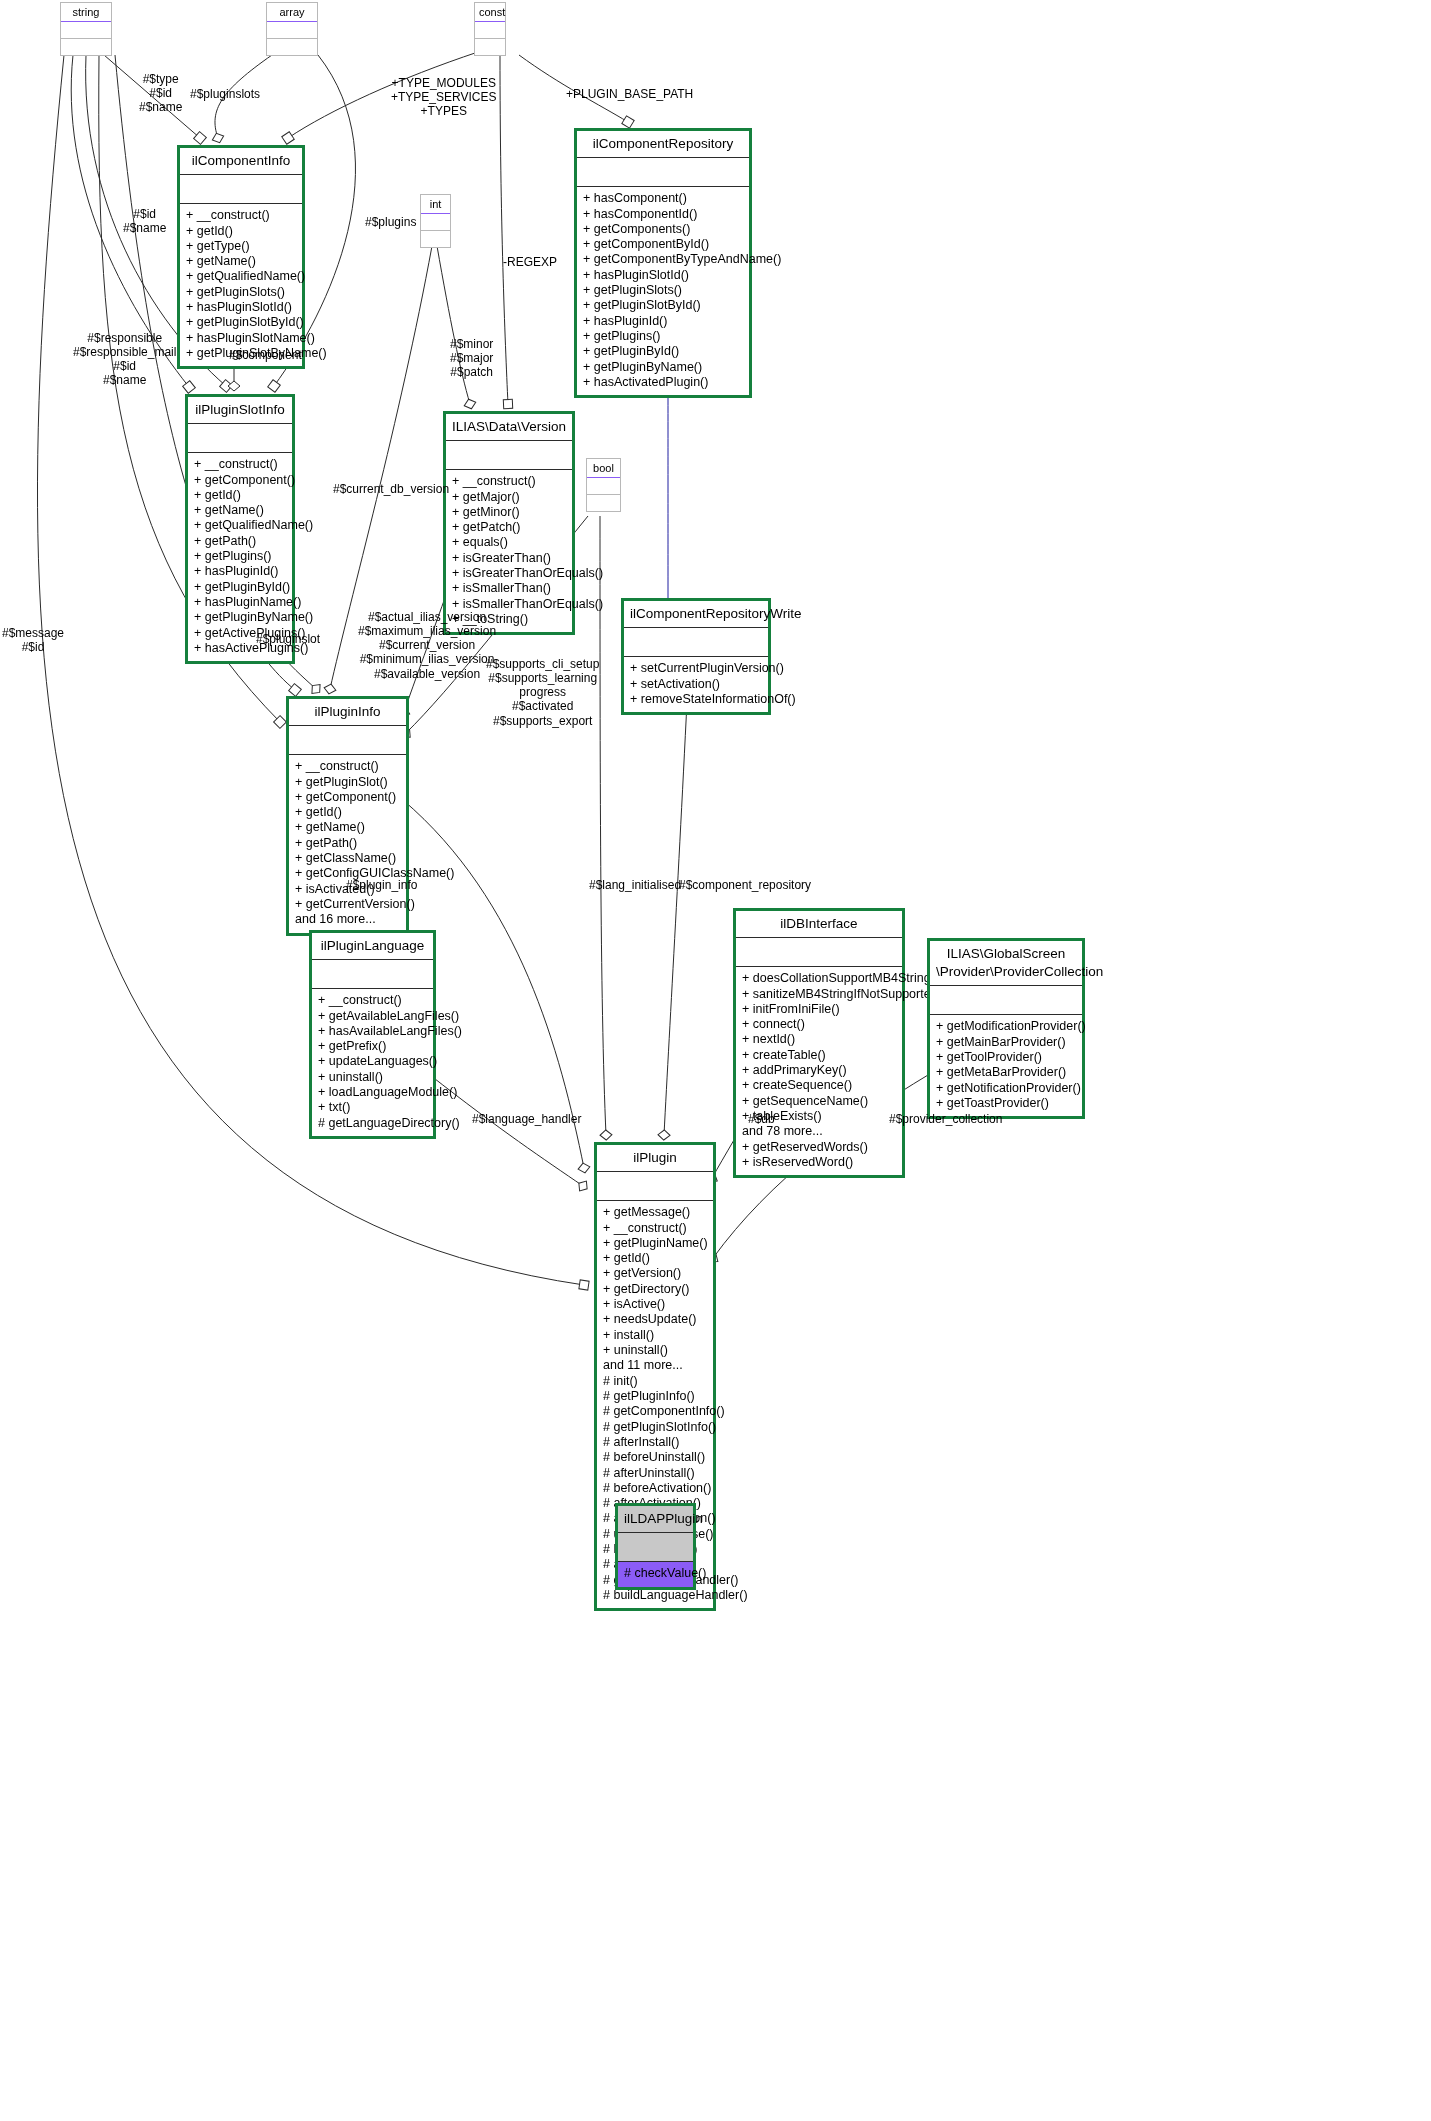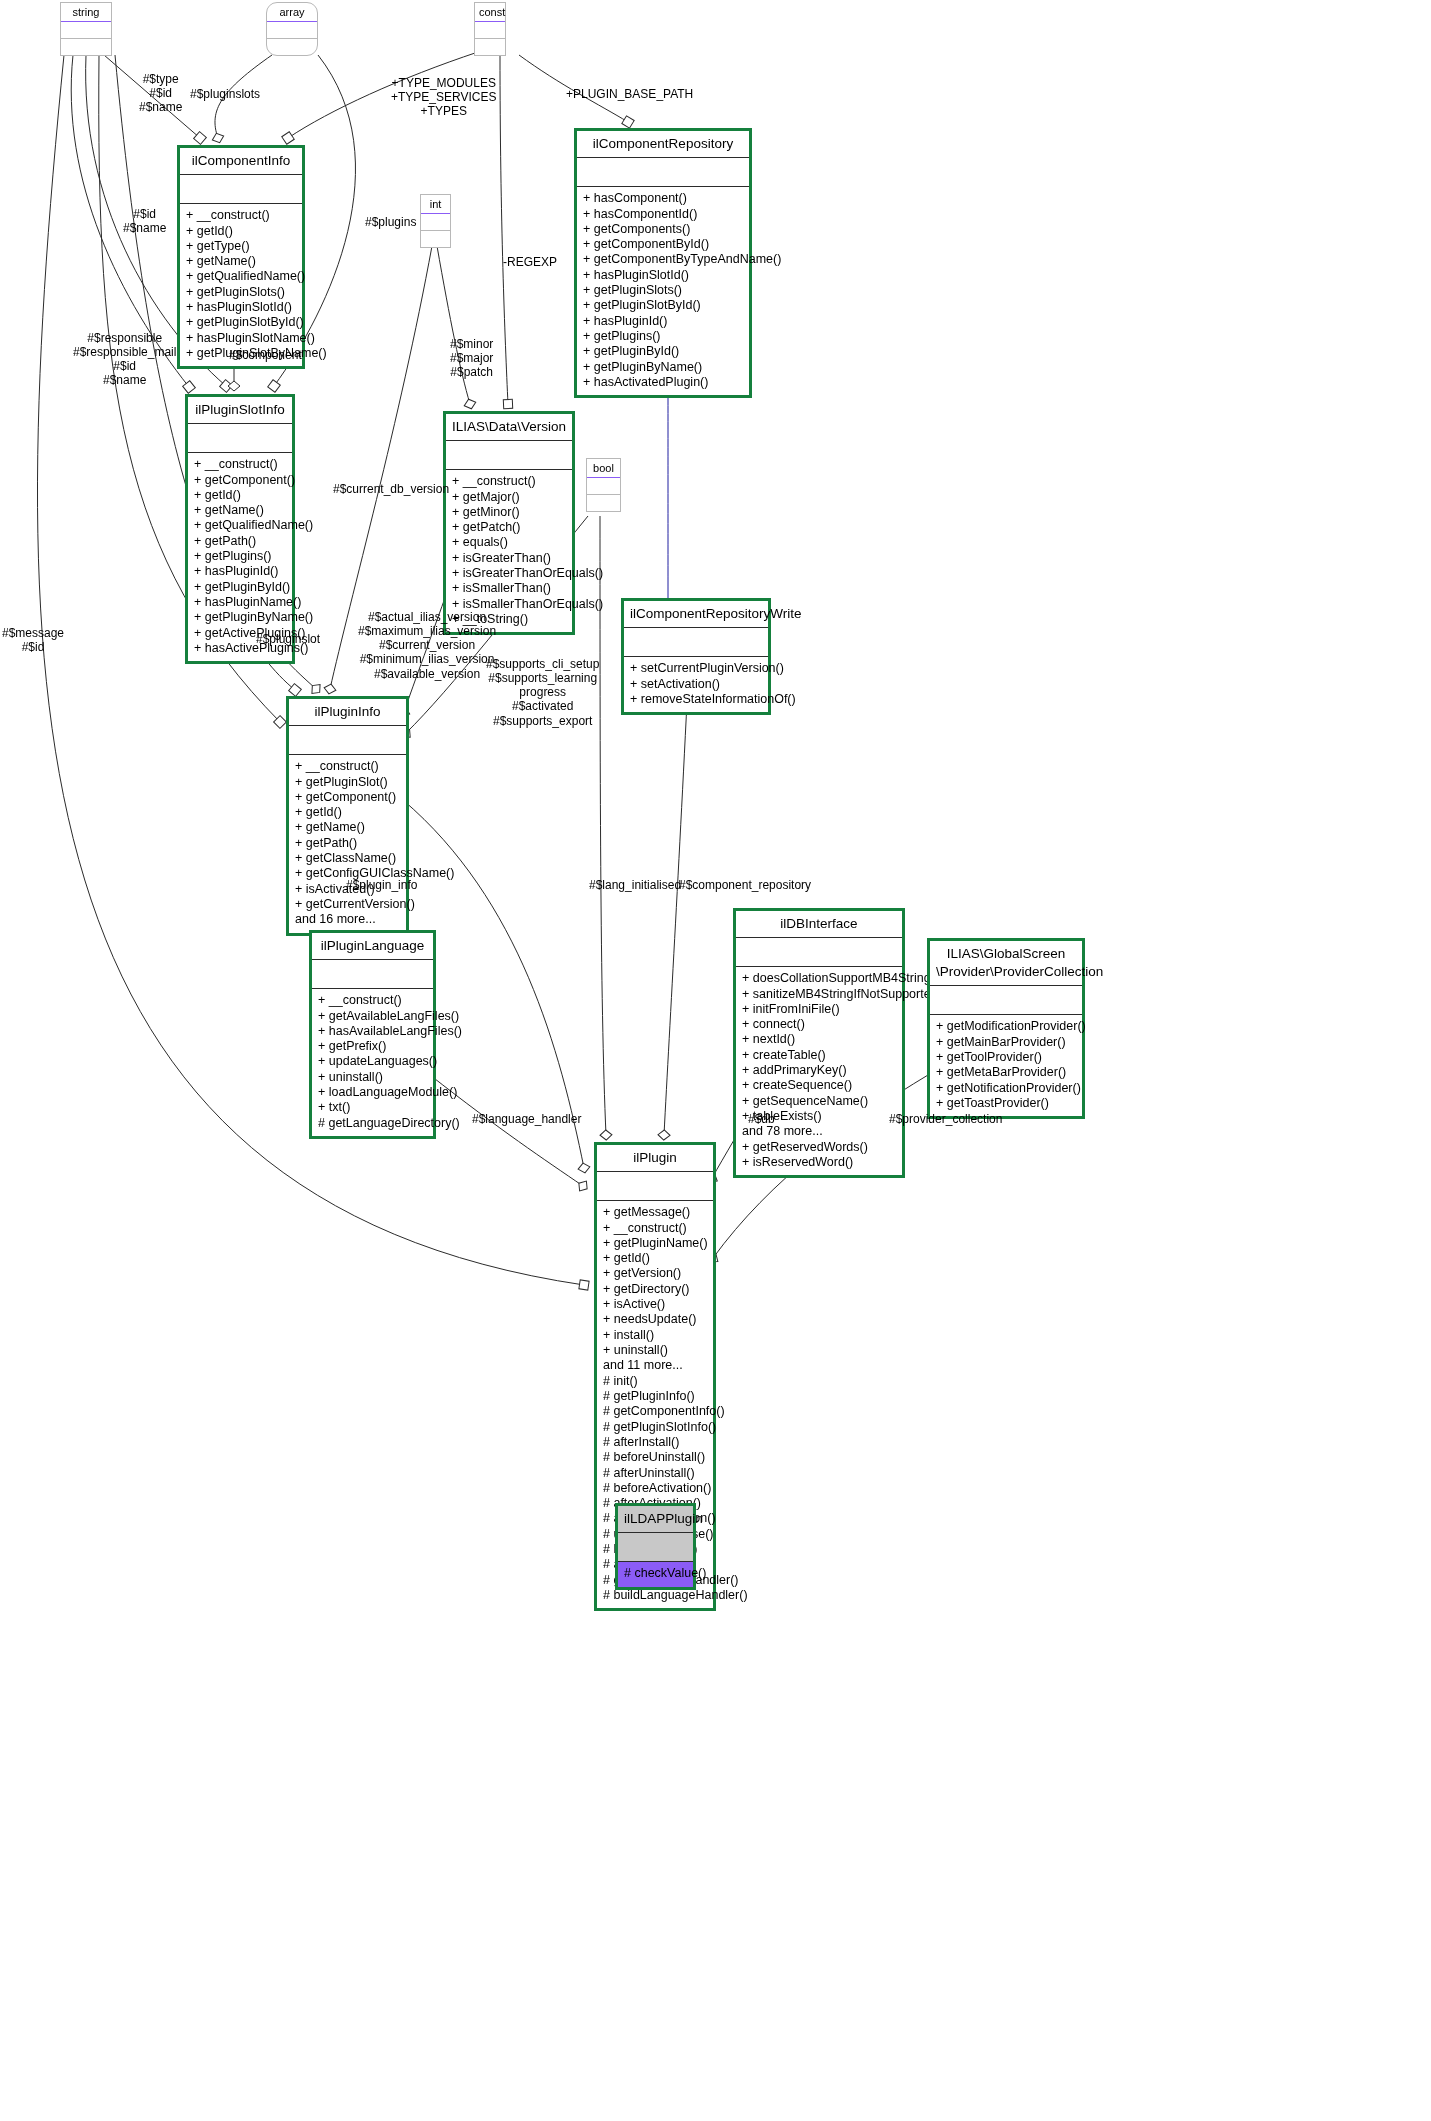--- a/index.html
+++ b/index.html
@@ -118,21 +118,21 @@
       <path d="M 649,1503 L 649,1487" marker-end="url(#tri-hollow)"></path>
     </g>
   </svg>
 
   <div class="prim" style="left:60px; top:2px; width:52px;">
     <div class="title">string</div>
     <div class="c2"></div>
     <div class="c3"></div>
   </div>
 
-  <div class="prim" style="left:266px; top:2px; width:52px;border-radius:11px;">
+  <div class="prim" style="left:266px; top:2px; width:52px;">
     <div class="title">array</div>
     <div class="c2"></div>
     <div class="c3"></div>
   </div>
 
   <div class="prim" style="left:474px; top:2px; width:32px;">
     <div class="title">const</div>
     <div class="c2"></div>
     <div class="c3"></div>
   </div>

